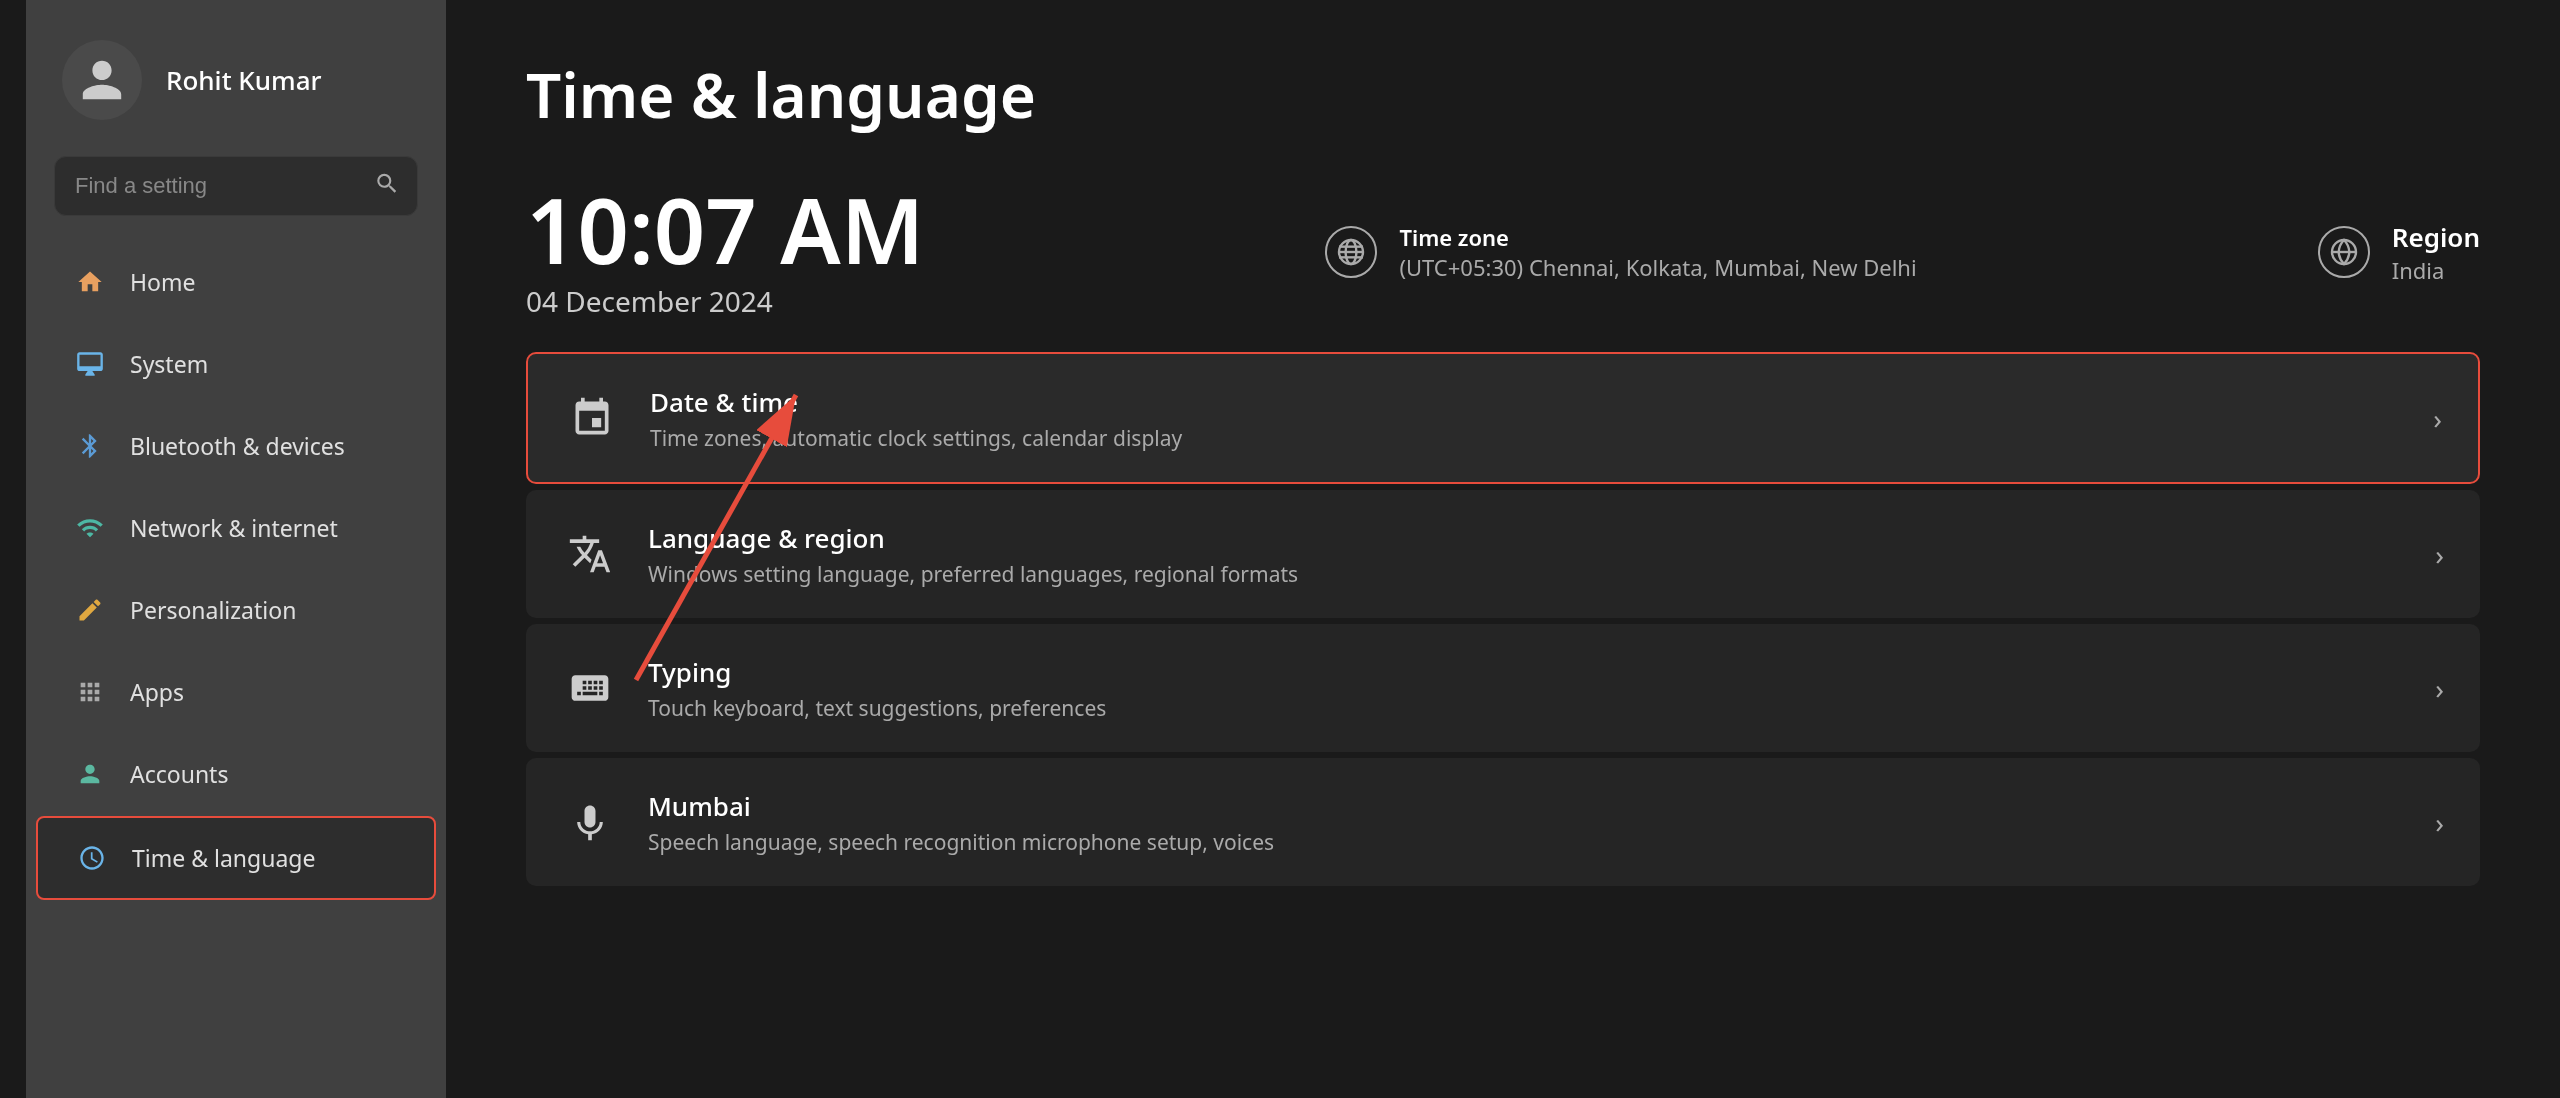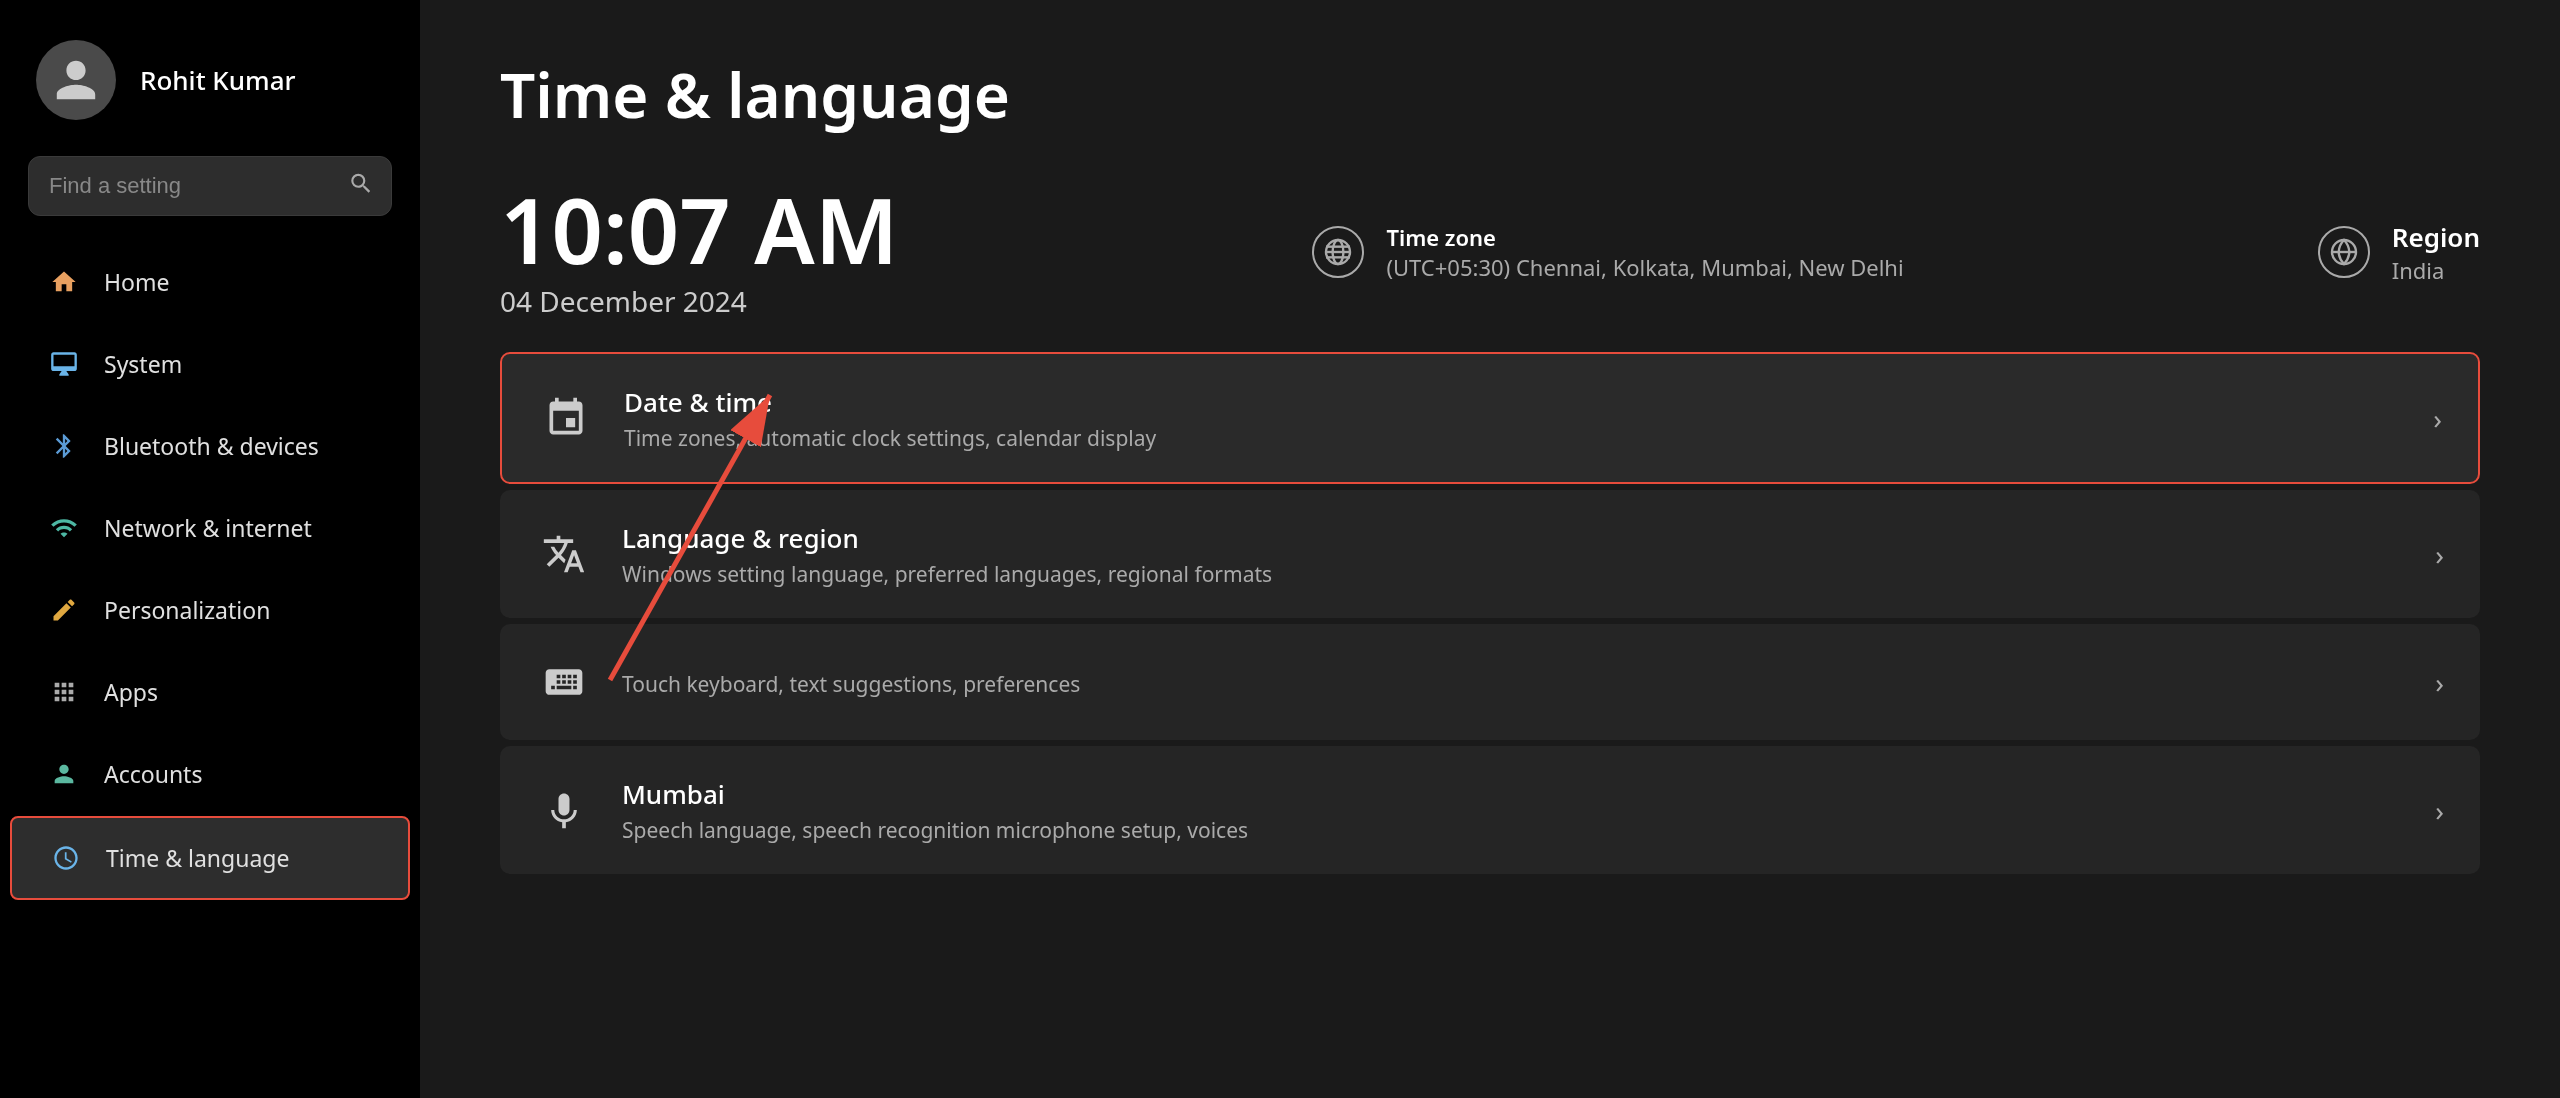--- a/index.html
+++ b/index.html
@@ -10,25 +10,26 @@
       width: 2560px;
       height: 1098px;
       display: flex;
       overflow: hidden;
     }
 
     
     .sidebar {
       width: 420px;
       min-width: 420px;
-      background: #000000;
+      background: #404040;
       height: 100%;
       display: flex;
       flex-direction: column;
       padding: 0;
+      margin-left: 26px;
     }
 
     .user-profile {
       display: flex;
       align-items: center;
       gap: 24px;
       padding: 40px 36px 36px 36px;
     }
 
     .avatar {
@@ -449,20 +450,21 @@
         <div class="settings-item-arrow">›</div>
       </div>
 
       <div class="settings-item">
         <div class="settings-item-icon">
           <svg width="44" height="44" viewBox="0 0 24 24" fill="#cccccc">
             <path d="M20 5H4c-1.1 0-2 .9-2 2v10c0 1.1.9 2 2 2h16c1.1 0 2-.9 2-2V7c0-1.1-.9-2-2-2zm-9 3h2v2h-2V8zm0 3h2v2h-2v-2zM8 8h2v2H8V8zm0 3h2v2H8v-2zm-1 5H5v-2h2v2zm9 0H8v-2h8v2zm0-3h-2v-2h2v2zm0-3h-2V8h2v2zm3 6h-2v-2h2v2zm0-3h-2v-2h2v2zm0-3h-2V8h2v2z"></path>
           </svg>
         </div>
         <div class="settings-item-text">
+          <div class="settings-item-title">Typing</div>
           <div class="settings-item-desc">Touch keyboard, text suggestions, preferences</div>
         </div>
         <div class="settings-item-arrow">›</div>
       </div>
 
       <div class="settings-item">
         <div class="settings-item-icon">
           <svg width="44" height="44" viewBox="0 0 24 24" fill="#cccccc">
             <path d="M12 15c1.66 0 2.99-1.34 2.99-3L15 6c0-1.66-1.34-3-3-3S9 4.34 9 6v6c0 1.66 1.34 3 3 3zm5.3-3c0 3-2.54 5.1-5.3 5.1S6.7 15 6.7 12H5c0 3.42 2.72 6.23 6 6.72V22h2v-3.28c3.28-.48 6-3.3 6-6.72h-1.7z"></path>
           </svg>

